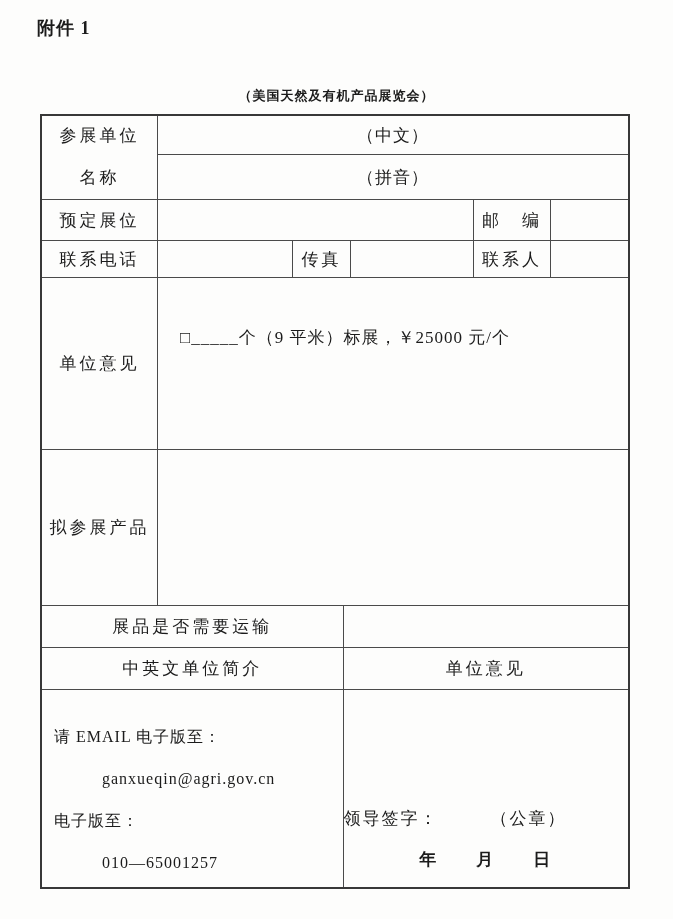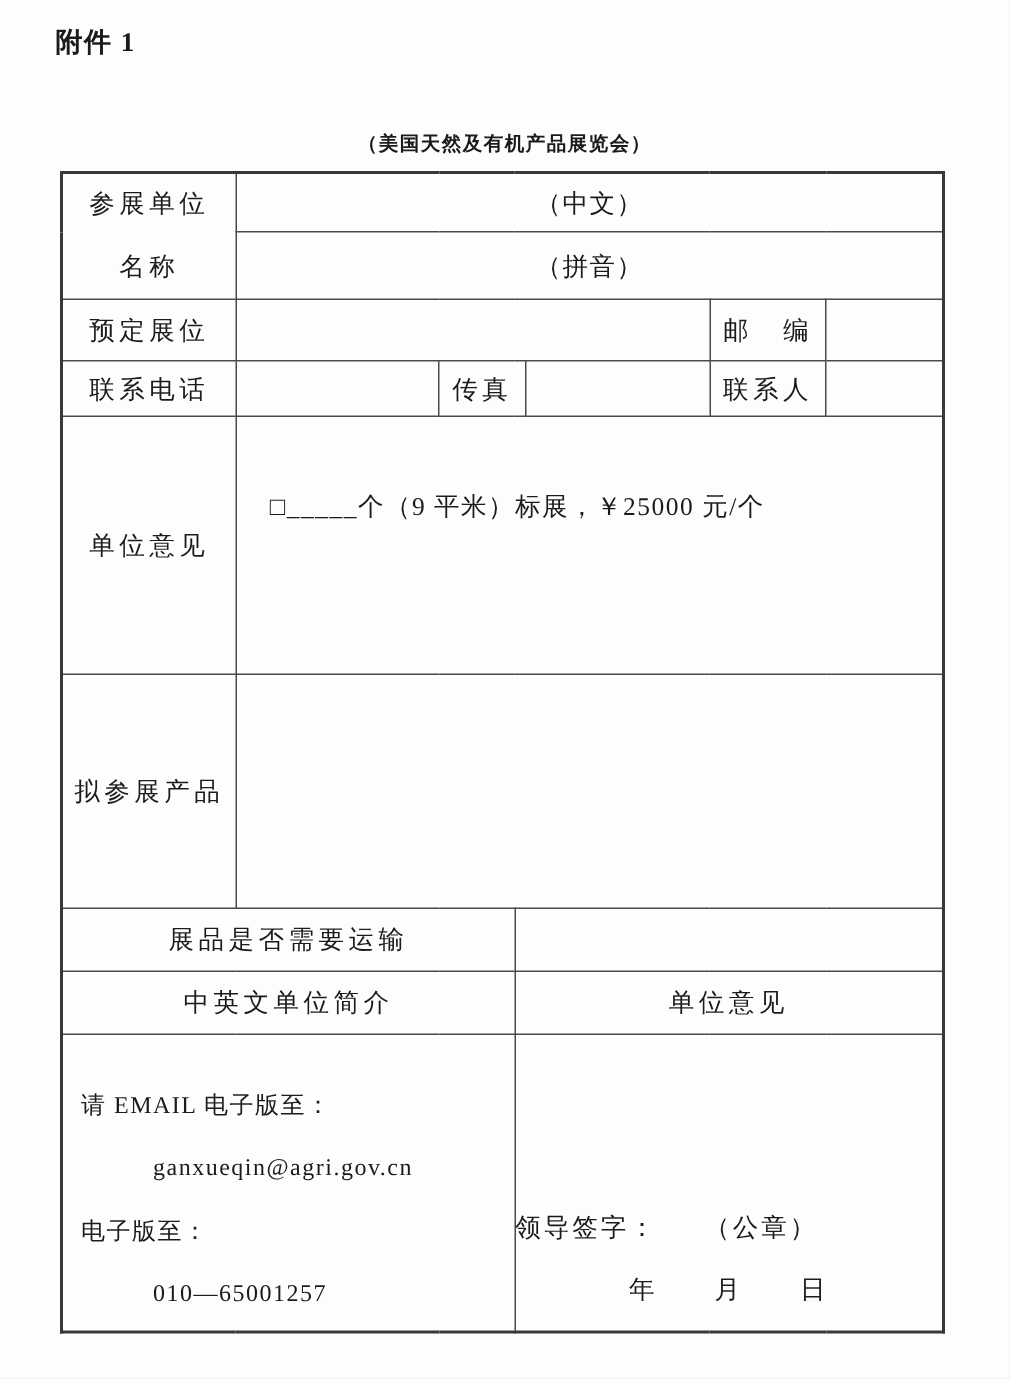--- a/index.html
+++ b/index.html
@@ -86,26 +86,27 @@
   }
   .footer-left .line { height: 42px; display: flex; align-items: center; letter-spacing: 1px; }
   .footer-left .indent { padding-left: 48px; letter-spacing: 1px; }
   .footer-right { vertical-align: bottom !important; padding: 0 0 16px 0 !important; }
   .footer-right .sig-line {
     display: flex;
     align-items: baseline;
     letter-spacing: 2px;
     font-size: 17px;
   }
-  .footer-right .seal { margin-left: 31px; }
+  .footer-right .seal { margin-left: 52px; }
   .footer-right .date-line {
     margin-top: 18px;
     text-align: center;
     letter-spacing: 2px;
     font-size: 17px;
+    font-weight: bold;
   }
 </style>
 </head>
 <body>
 
 <div class="page">
 
   <div class="attachment">附件 1</div>
   <div class="subtitle">（美国天然及有机产品展览会）</div>
 

